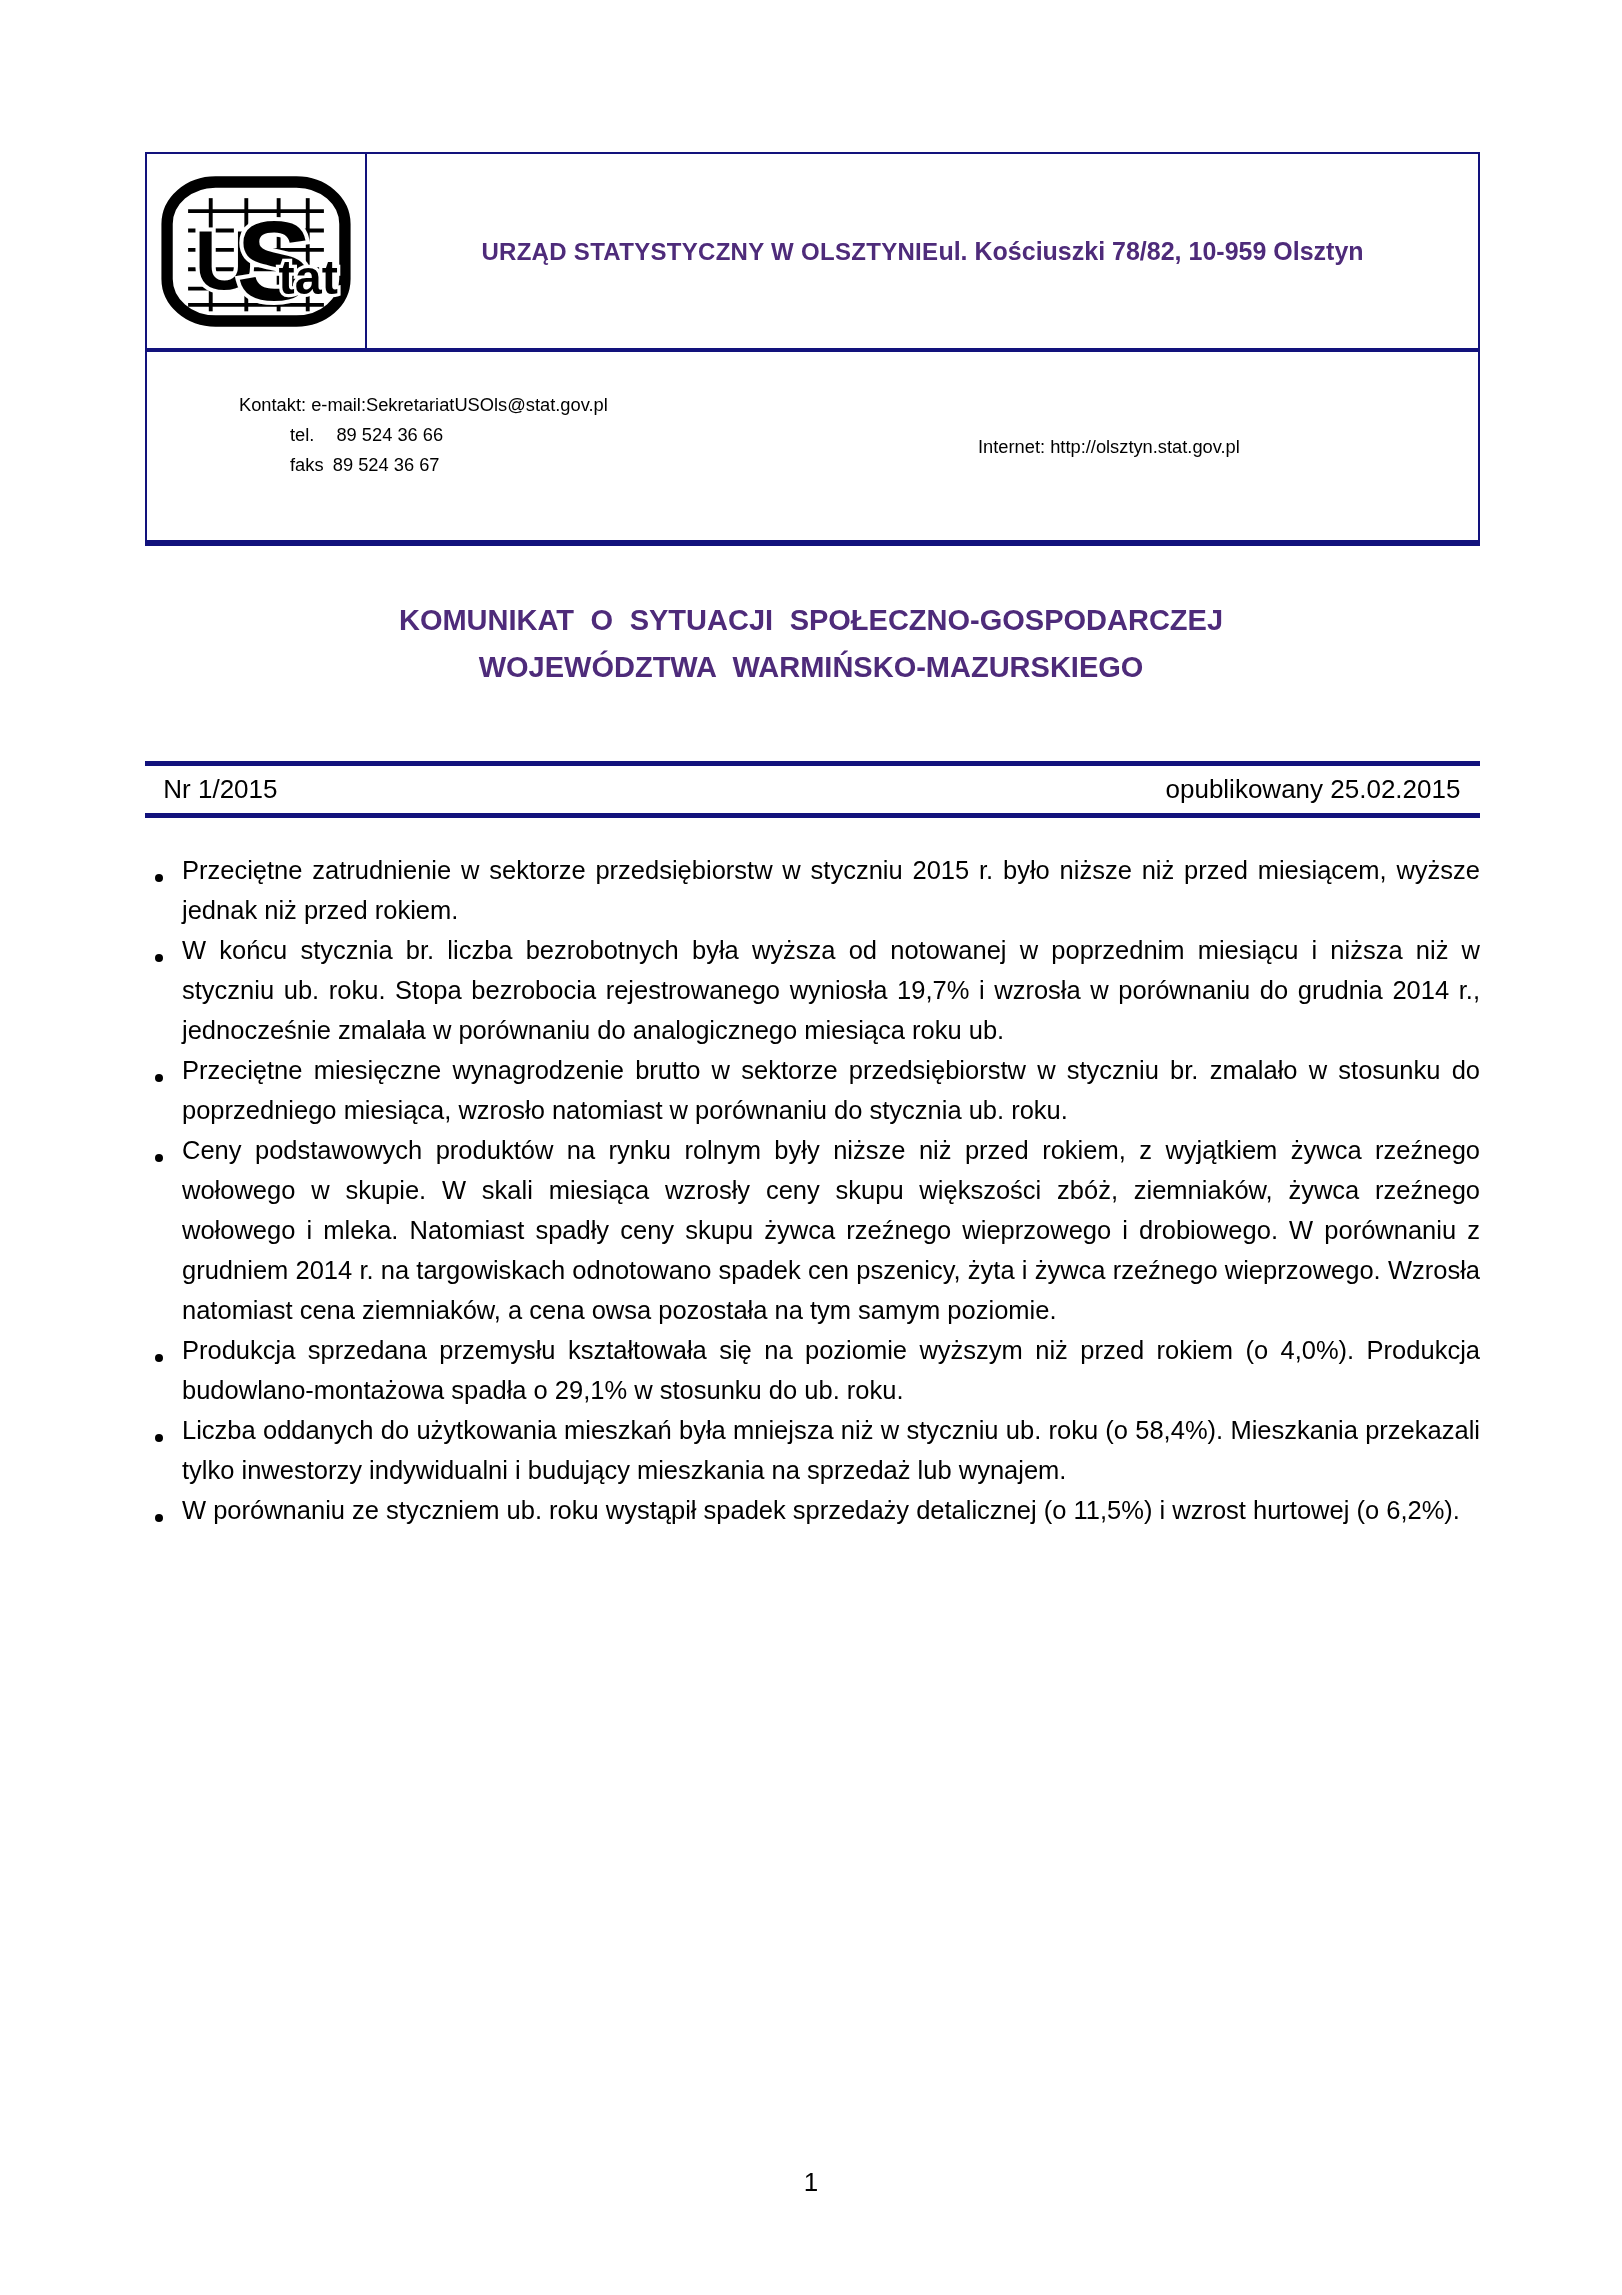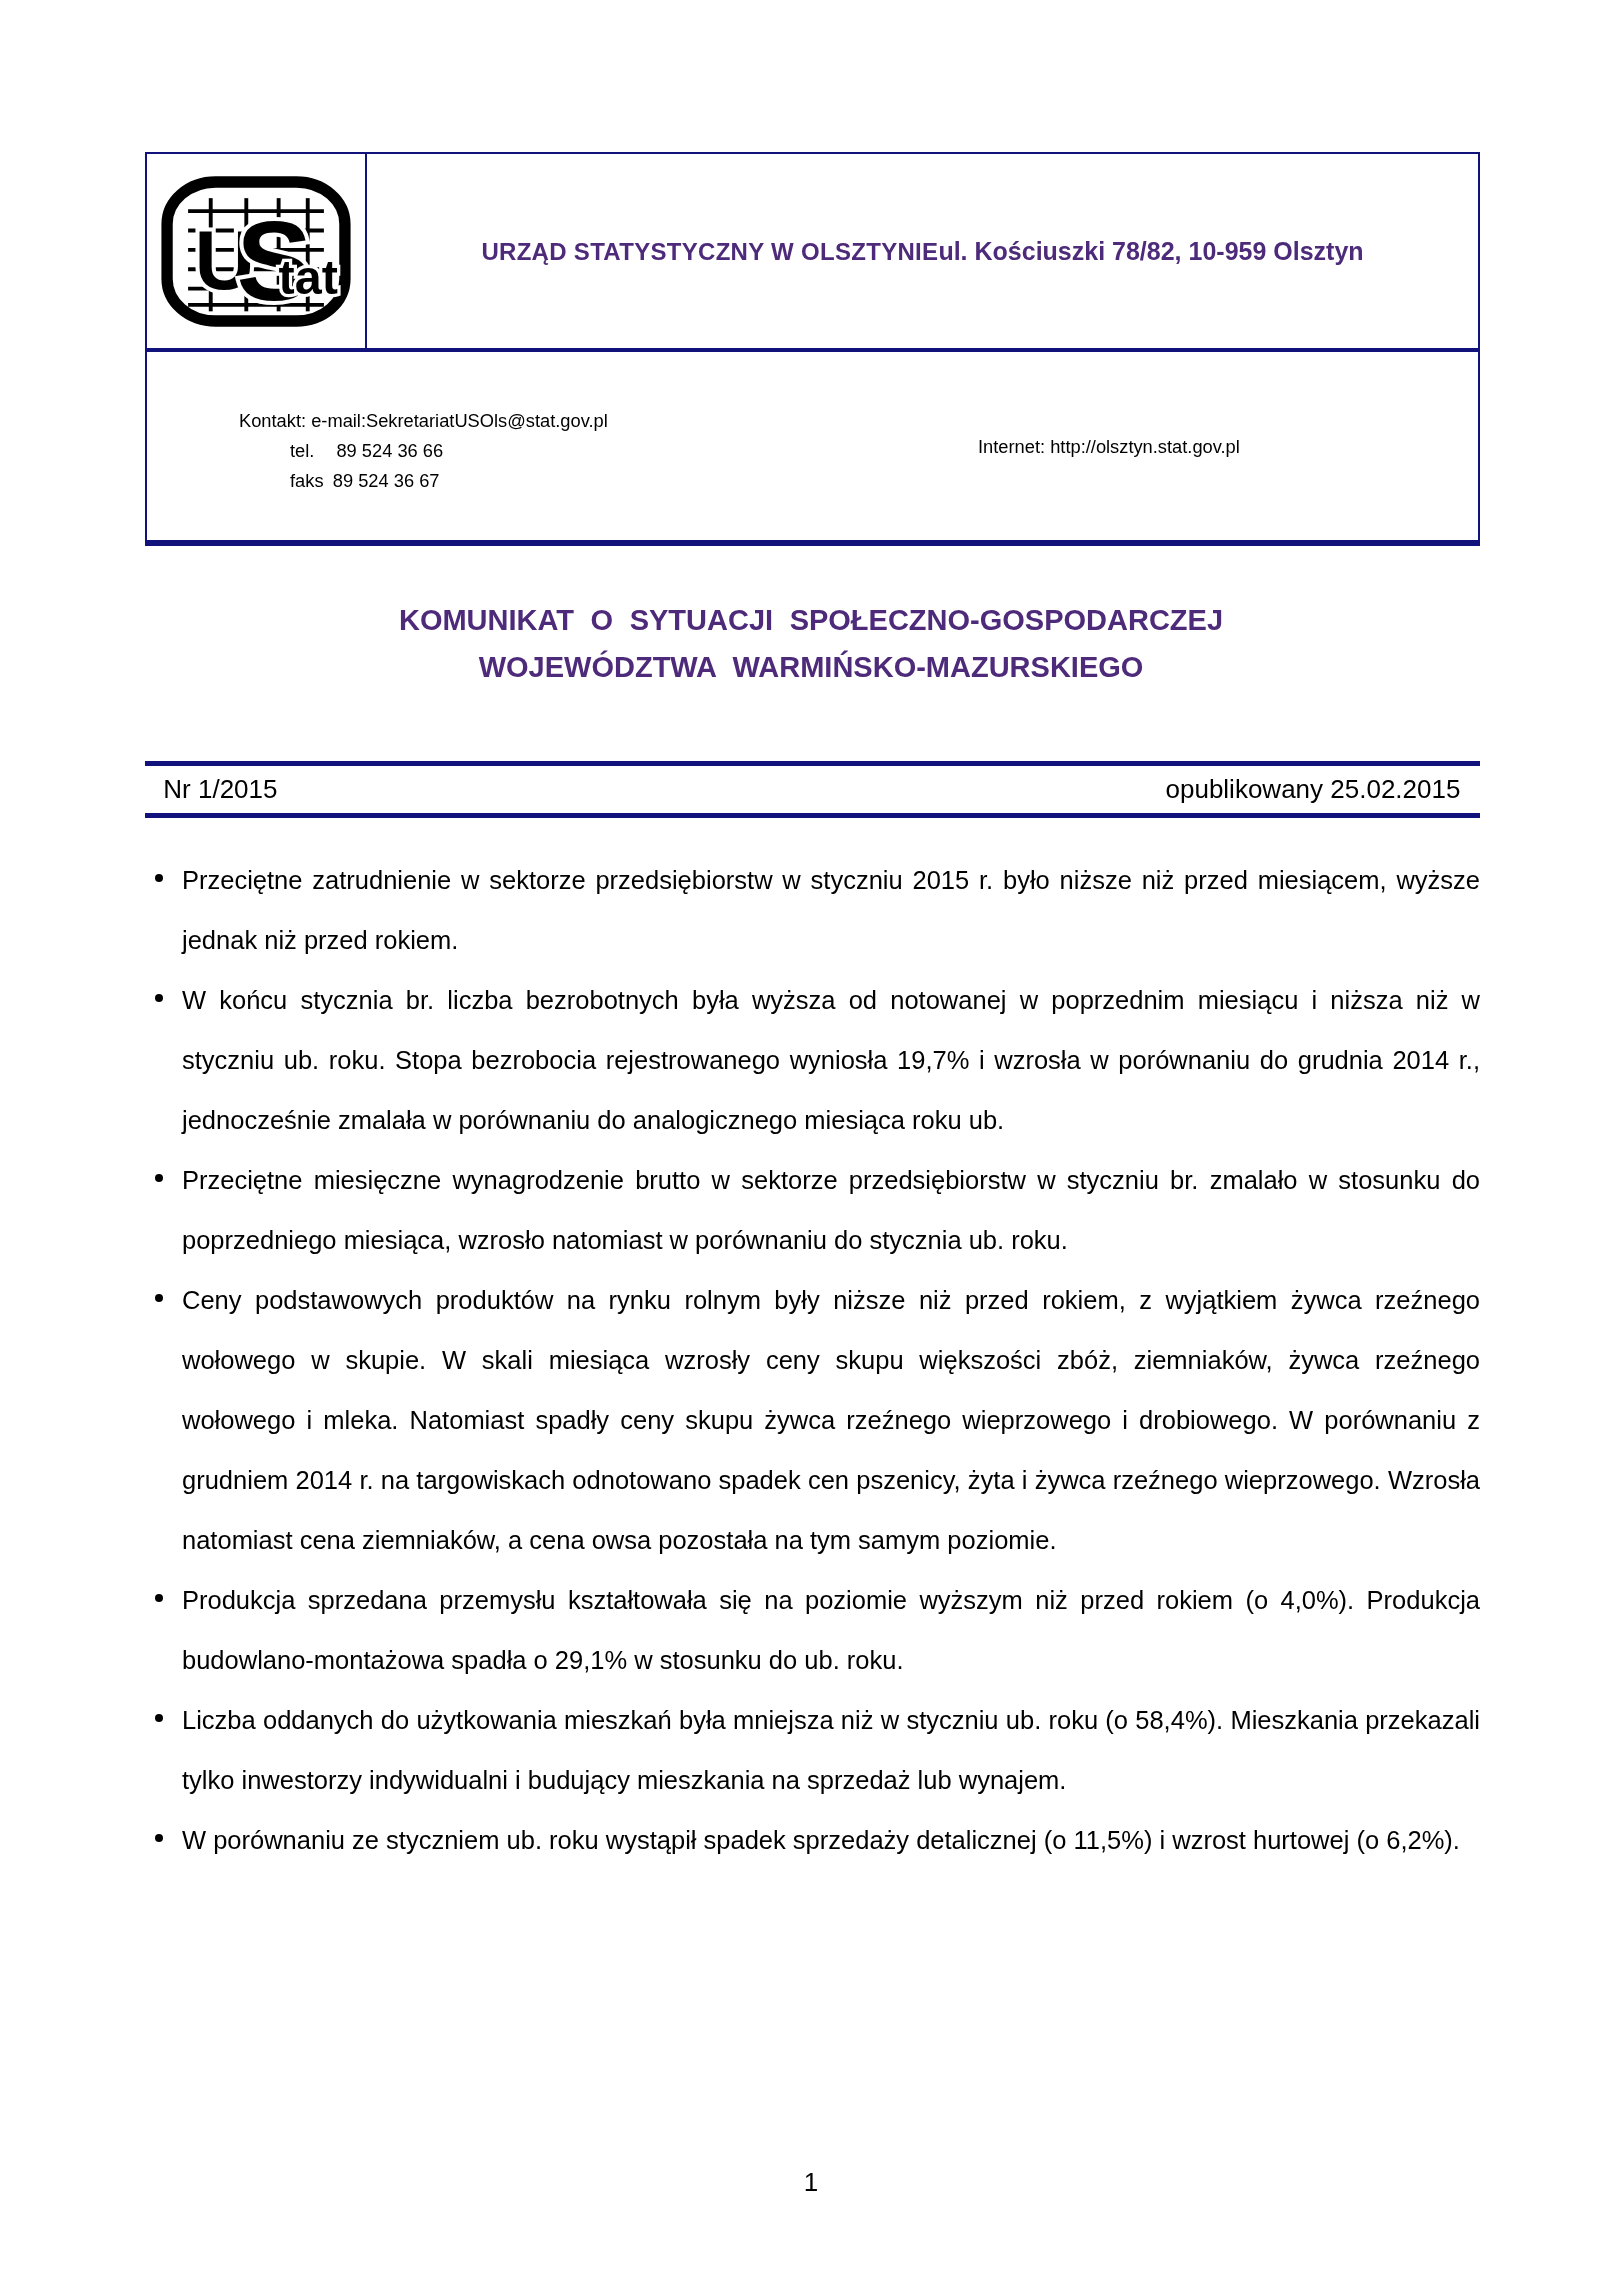--- a/index.html
+++ b/index.html
@@ -25,21 +25,21 @@
   }
   .title-cell {
     flex:1; display:flex; flex-direction:row;
     align-items:center; justify-content:center;
     color:#4e2b7a; font-weight:bold; text-align:center;
   }
   .office-name   { font-size:24px; line-height:31px; letter-spacing:0.3px; }
   .office-address{ font-size:25px; line-height:30px; }
 
   .header-row2 { position:relative; height:188px; border-bottom:4.6px solid #12127c; }
-  .contact-block { position:absolute; left:92px; top:54px; font-size:18.3px; line-height:30px; }
+  .contact-block { position:absolute; left:92px; top:38px; font-size:18.3px; line-height:30px; }
   .contact-line2, .contact-line3 { margin-left:51px; }
   .contact-gap-tel { margin-left:22px; }
   .contact-gap-fax { margin-left:9.2px; }
   .internet-line { position:absolute; left:831px; top:80px; font-size:18.3px; line-height:30px; }
 
   
   .main-title {
     position:absolute; left:0; top:597px; width:1622px;
     text-align:center; color:#4e2b7a; font-weight:bold;
     font-size:29px; line-height:47px; word-spacing:8.5px;
@@ -53,21 +53,21 @@
     position:absolute; left:145px; top:772px; width:1335px;
     font-size:26px; line-height:34px;
     display:flex; justify-content:space-between;
     box-sizing:border-box; padding-left:18.3px; padding-right:19.6px;
   }
 
   
   .bullets {
     position:absolute; left:145px; top:850px; width:1335px;
     list-style:none; margin:0; padding:0;
-    font-size:25.5px; line-height:60px;
+    font-size:25.5px; line-height:40px;
   }
   .bullets li {
     position:relative; padding-left:37px; margin:0;
     text-align:justify;
   }
   .bullets li::before {
     content:""; position:absolute; left:9.8px; top:23.6px;
     width:8.5px; height:8.5px; border-radius:50%; background:#000;
   }
 

